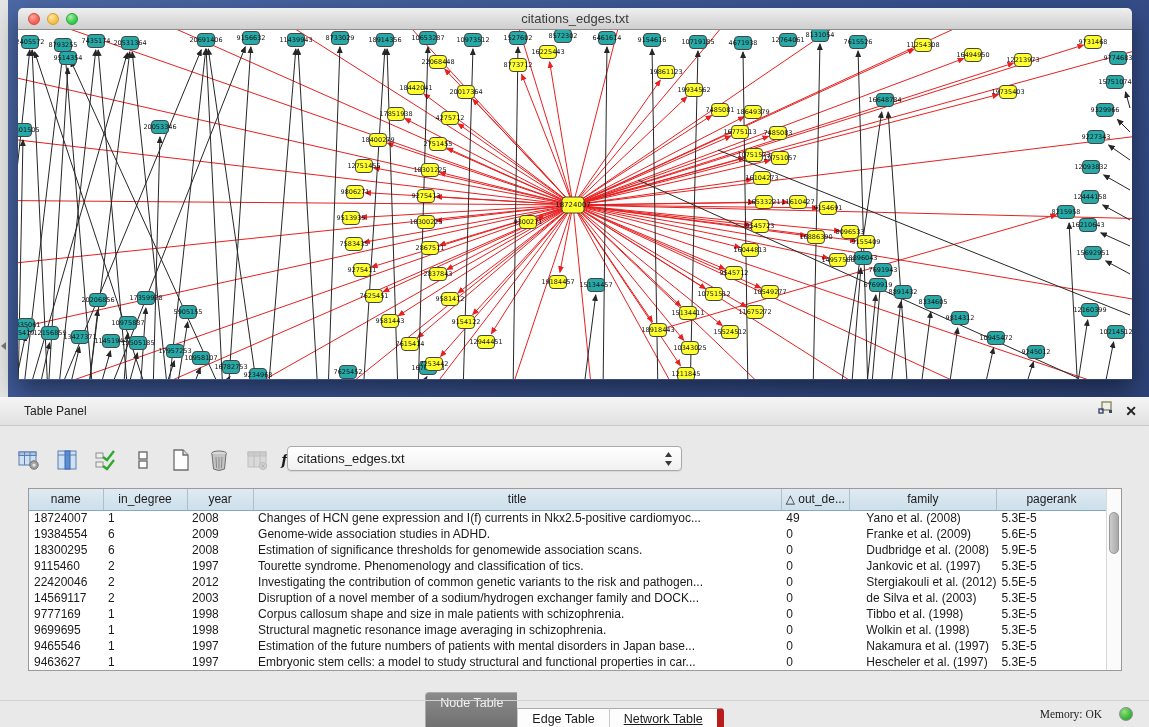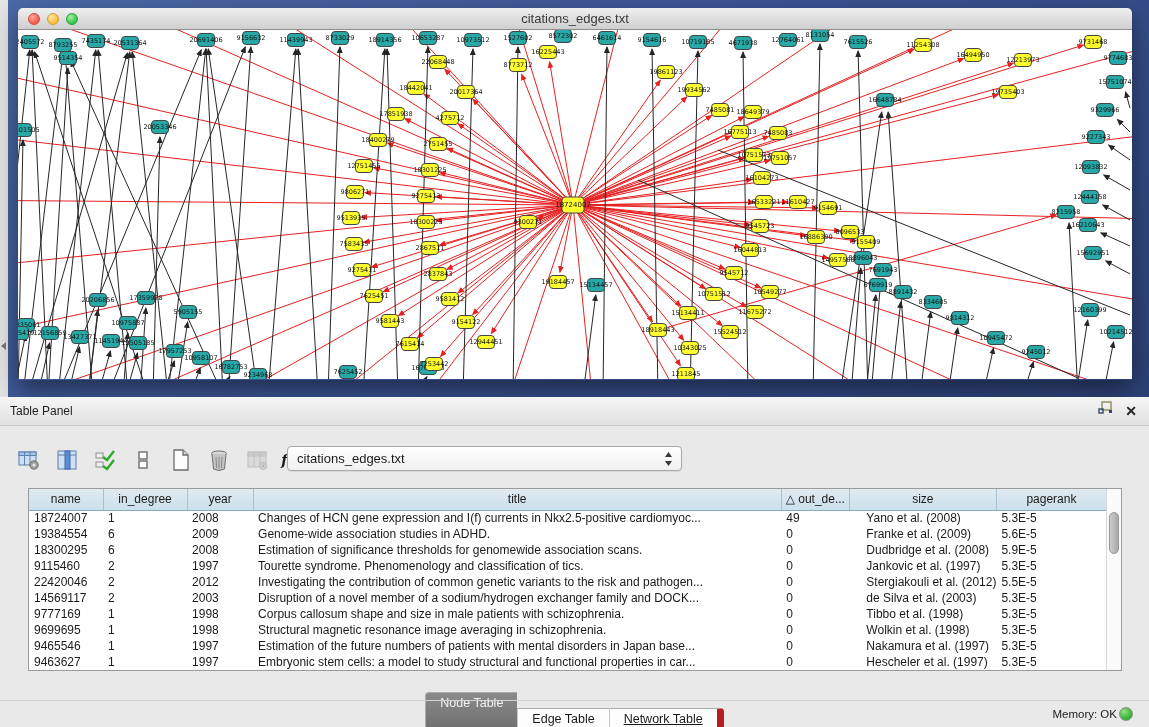--- a/index.html
+++ b/index.html
@@ -20,21 +20,21 @@
   .light { position:absolute; top:5px; width:12px; height:12px; border-radius:50%; }
   .light.red    { left:10px; background:radial-gradient(circle at 35% 30%,#ffa79d,#f65f52 65%); border:1px solid #ce4a3e; }
   .light.yellow { left:29px; background:radial-gradient(circle at 35% 30%,#ffe7a8,#f8bd3e 65%); border:1px solid #d29e33; }
   .light.green  { left:48px; background:radial-gradient(circle at 35% 30%,#a8efa4,#34c84a 65%); border:1px solid #2ba23e; }
   .canvas { position:relative; height:349px; background:#fff; overflow:hidden; }
   .canvas svg { position:absolute; left:0; top:0; }
 
   
   .table-panel { position:absolute; left:0; top:397px; width:1149px; height:330px; background:#e9e9e9; }
   .panel-header { height:29px; background:linear-gradient(#f5f5f5,#e1e1e1); border-bottom:1px solid #c9c9c9;
-             line-height:29px; padding-left:10px; font-size:12px; color:#222; position:relative; }
+             line-height:29px; padding-left:24px; font-size:12px; color:#222; position:relative; }
   .panel-header .hdr-icons { position:absolute; right:12px; top:0; height:29px; display:flex; align-items:center; gap:12px; }
   .close-x { font-size:14px; font-weight:bold; color:#222; cursor:default; }
 
   .panel-body { position:absolute; top:29px; left:0; right:0; bottom:27px; }
   .toolbar { position:absolute; top:18px; left:16px; height:32px; display:flex; align-items:center; gap:12px; }
   .tbtn { width:26px; height:26px; display:flex; align-items:center; justify-content:center; }
   .fx { font-family:"DejaVu Serif",serif; font-style:italic; font-size:14px; font-weight:bold; color:#1a1a1a; }
   .select { position:absolute; left:271px; top:2px; width:395px; height:25px; border:1px solid #a9a9a9; border-radius:4px;
             background:linear-gradient(#ffffff,#f0f0f0); font-size:13px; color:#1a1a1a;
             display:flex; align-items:center; padding-left:9px; box-shadow:0 1px 1px rgba(0,0,0,.08); }
@@ -55,21 +55,21 @@
 
   .tab-bar { position:absolute; top:266px; left:0; width:100%; display:flex; justify-content:center; }
   .tab { font-size:12.5px; padding:3px 14px; background:#fdfdfd; border-top:1px solid #ababab; border-bottom:1px solid #ababab;
          color:#1a1a1a; }
   .tab:first-child { border-left:1px solid #ababab; border-radius:4px 0 0 4px; }
   .tab:last-child  { border-right:7px solid #b91c1c; border-radius:0 4px 4px 0;text-decoration:underline; }
   .tab + .tab { border-left:1px solid #c9c9c9;margin-top:16px; }
   .tab.selected { background:linear-gradient(#8b8b8b,#6f6f6f); color:#f2f2f2; }
 
   .status-bar { position:absolute; left:0; bottom:0; width:100%; height:27px; border-top:1px solid #d2d2d2;
-            display:flex; align-items:center; justify-content:flex-end; padding-right:16px; gap:2px; }
+            display:flex; align-items:center; justify-content:flex-end; padding-right:16px; gap:17px;font-family:Liberation Serif, serif; }
   .status-bar .mem { font-size:11.5px; color:#222; }
   .mem-dot { width:14px; height:14px; border-radius:50%;
             background:radial-gradient(circle at 35% 30%,#93e07c,#3cb83c 60%,#2e9a2e); border:1px solid #8d8d8d; }
 </style>
 </head>
 <body>
 
 <div class="screen">
 
   <div class="splitter-handle"></div>
@@ -839,21 +839,21 @@
               <col style="width: 147px;">
               <col style="width: 110px;">
             </colgroup>
           <thead>
               <tr id="dt-head">
                 <th>name</th>
                 <th>in_degree</th>
                 <th>year</th>
                 <th>title</th>
                 <th>△ out_de...</th>
-                <th>size</th>
+                <th>family</th>
                 <th>pagerank</th>
               </tr>
             </thead>
           <tbody id="dt-body">
               <tr>
                 <td>18724007</td>
                 <td>1</td>
                 <td>2008</td>
                 <td>Changes of HCN gene expression and I(f) currents in Nkx2.5-positive cardiomyoc...</td>
                 <td>49</td>

